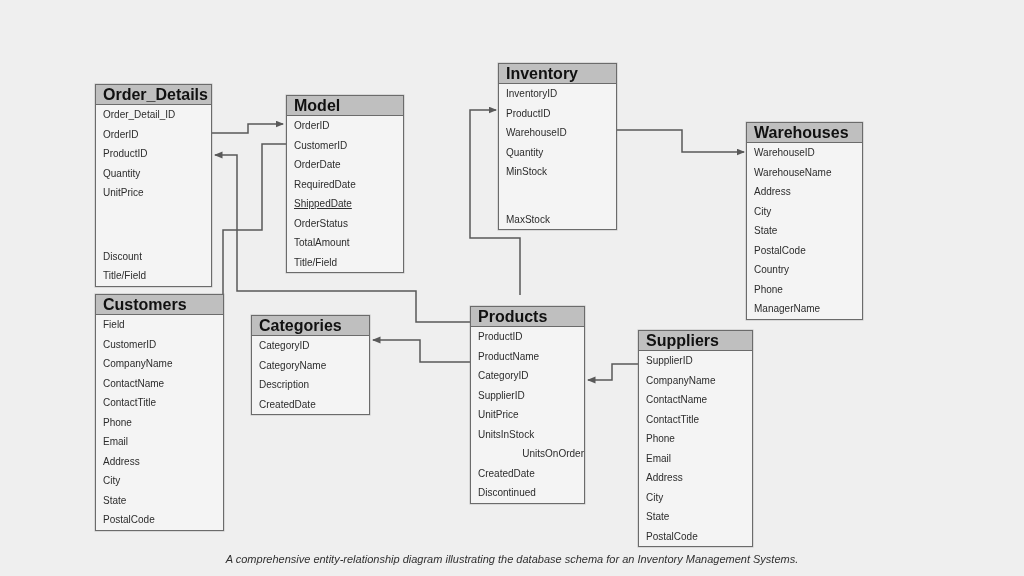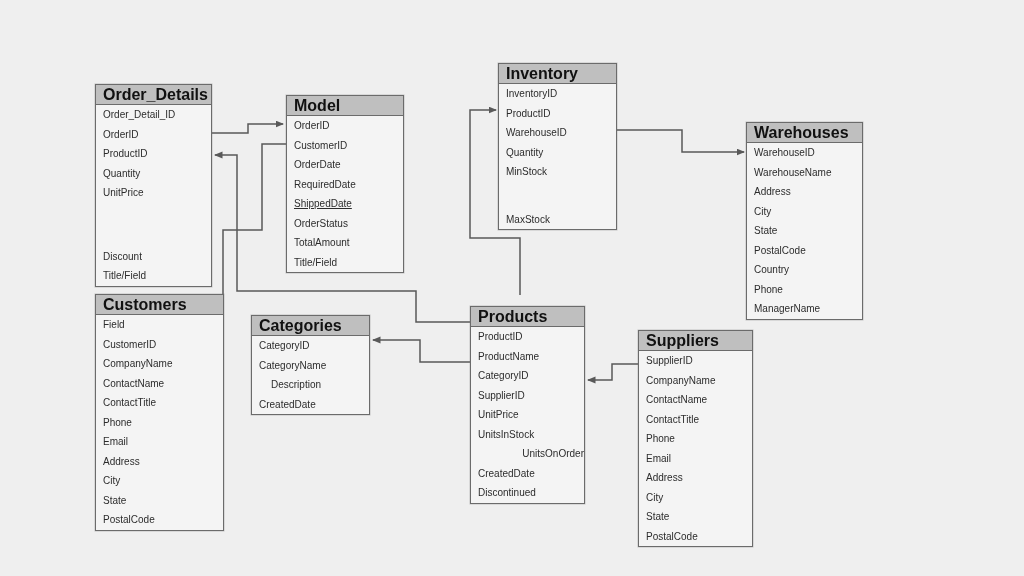--- a/index.html
+++ b/index.html
@@ -148,21 +148,21 @@
         <div class="entity-field" style="color: rgb(44, 44, 44);">Email</div>
         <div class="entity-field" style="color: rgb(44, 44, 44);">Address</div>
         <div class="entity-field" style="color: rgb(44, 44, 44);">City</div>
         <div class="entity-field" style="color: rgb(44, 44, 44);">State</div>
         <div class="entity-field" style="color: rgb(44, 44, 44);">PostalCode</div>
       </div>
       <div class="entity" style="left: 251px; top: 315px; width: 119px; background: rgb(244, 244, 244); border-color: rgb(107, 107, 107);">
         <div class="entity-header" style="background: rgb(191, 191, 191);">Categories</div>
         <div class="entity-field" style="color: rgb(44, 44, 44);">CategoryID</div>
         <div class="entity-field" style="color: rgb(44, 44, 44);">CategoryName</div>
-        <div class="entity-field" style="color: rgb(44, 44, 44); margin-left: 12px;">Description</div>
+        <div class="entity-field" style="color: rgb(44, 44, 44);">Description</div>
         <div class="entity-field" style="color: rgb(44, 44, 44);">CreatedDate</div>
       </div>
       <div class="entity" style="left: 470px; top: 306px; width: 115px; background: rgb(244, 244, 244); border-color: rgb(107, 107, 107);">
         <div class="entity-header" style="background: rgb(191, 191, 191);">Products</div>
         <div class="entity-field" style="color: rgb(44, 44, 44);">ProductID</div>
         <div class="entity-field" style="color: rgb(44, 44, 44);">ProductName</div>
         <div class="entity-field" style="color: rgb(44, 44, 44);">CategoryID</div>
         <div class="entity-field" style="color: rgb(44, 44, 44);">SupplierID</div>
         <div class="entity-field" style="color: rgb(44, 44, 44);">UnitPrice</div>
         <div class="entity-field" style="color: rgb(44, 44, 44);">UnitsInStock</div>
@@ -178,13 +178,14 @@
         <div class="entity-field" style="color: rgb(44, 44, 44);">ContactTitle</div>
         <div class="entity-field" style="color: rgb(44, 44, 44);">Phone</div>
         <div class="entity-field" style="color: rgb(44, 44, 44);">Email</div>
         <div class="entity-field" style="color: rgb(44, 44, 44);">Address</div>
         <div class="entity-field" style="color: rgb(44, 44, 44);">City</div>
         <div class="entity-field" style="color: rgb(44, 44, 44);">State</div>
         <div class="entity-field" style="color: rgb(44, 44, 44);">PostalCode</div>
       </div>
     </div>
 
+  <div id="diagram-caption">A comprehensive entity-relationship diagram illustrating the database schema for an Inventory Management Systems.</div>
 </div>
 
 </body></html>

